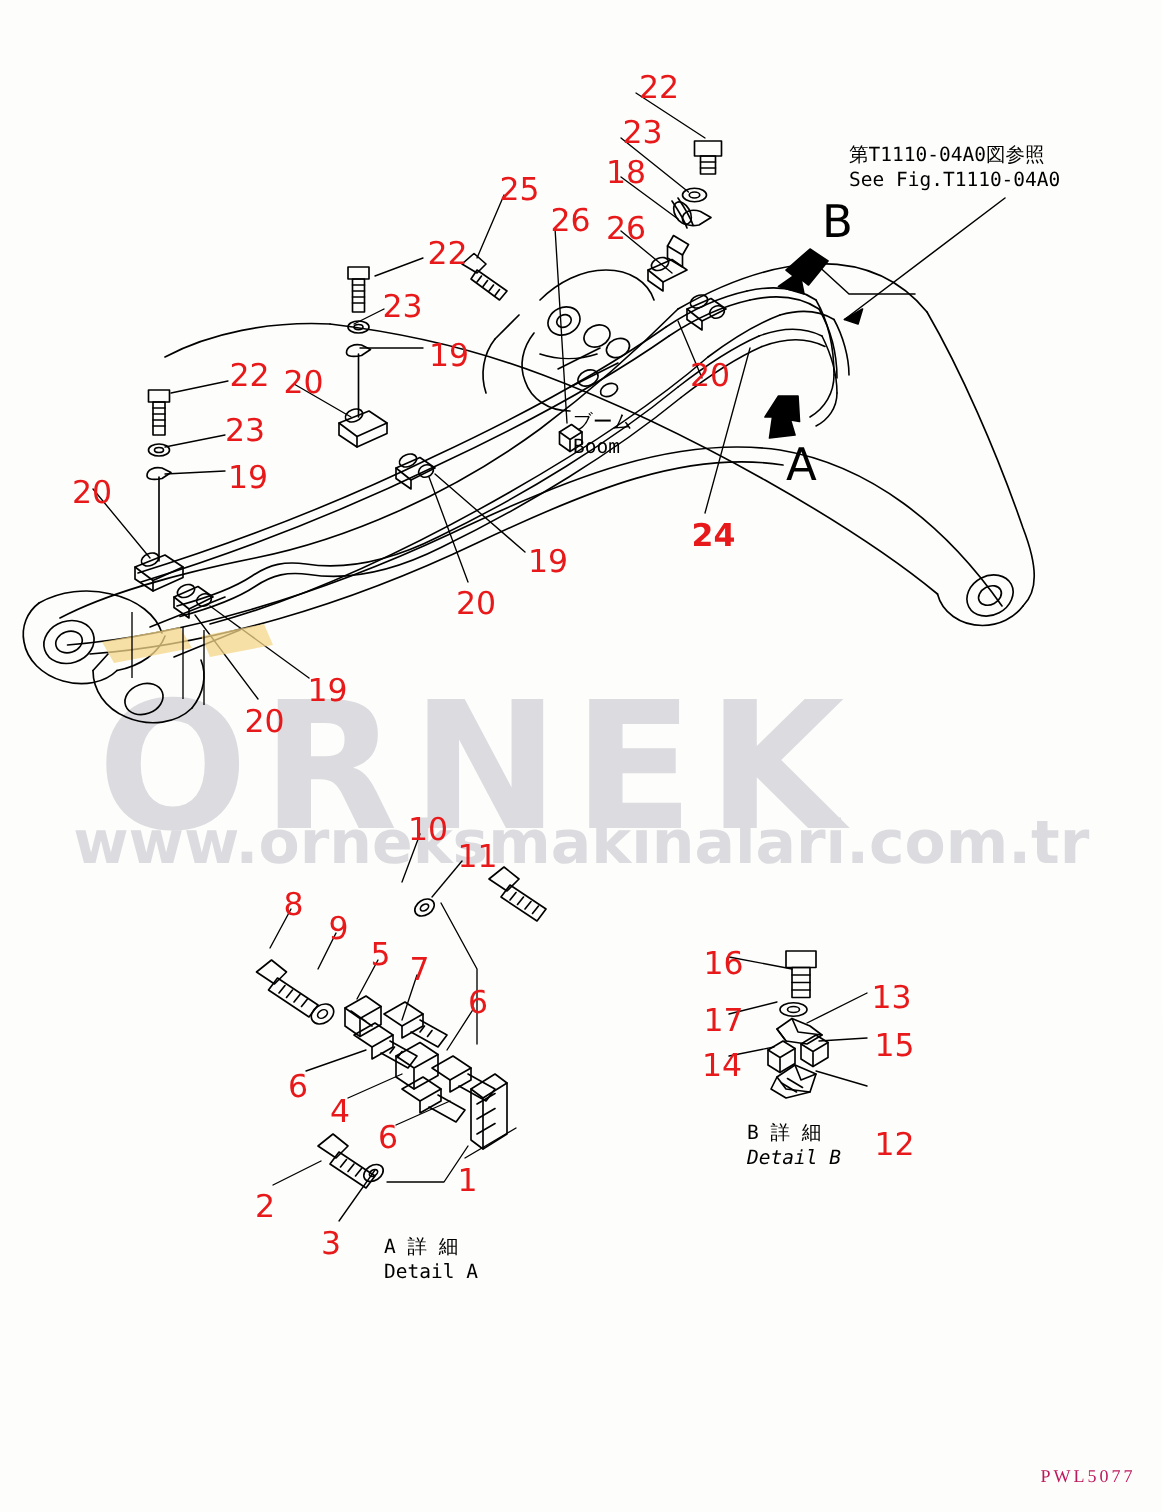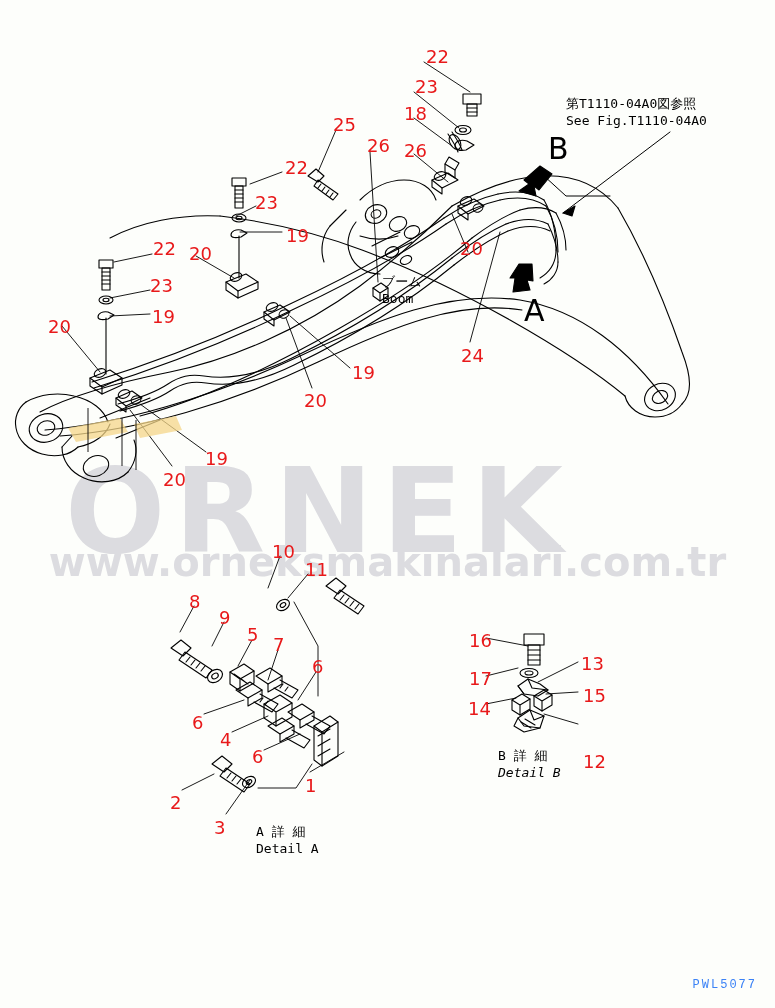--- a/index.html
+++ b/index.html
@@ -38,21 +38,21 @@
     line-height:1;
     user-select:none;
     z-index:1;
   }
   #art{position:absolute;left:0;top:0;z-index:2;}
   
   .cal{
     position:absolute;
     color:#e8191a;
     font-family:"DejaVu Sans","Liberation Sans",sans-serif;
-    font-size:18px;
+    font-size:21px;
     line-height:1;
     z-index:4;
     user-select:none;
   }
   
   .txt{
     position:absolute;
     color:#000;
     font-family:"DejaVu Sans Mono","Liberation Mono",monospace;
     font-size:13px;
@@ -65,22 +65,22 @@
     position:absolute;
     color:#000;
     font-family:"DejaVu Sans","Liberation Sans",sans-serif;
     font-size:30px;
     line-height:1;
     z-index:4;
     user-select:none;
   }
   #footer{
     position:absolute;right:18px;bottom:16px;
-    color:#3b82f6;
-    font-family:Liberation Mono, monospace;
+    color:#be185d;
+    font-family:Liberation Serif, serif;
     font-size:12px;
     letter-spacing:2px;
     z-index:4;
   }
 </style>
 </head>
 <body>
 
 <div id="sheet">
 
@@ -433,21 +433,21 @@
       <div class="cal" style="left: 367px; top: 137px;">26</div>
       <div class="cal" style="left: 285px; top: 159px;">22</div>
       <div class="cal" style="left: 255px; top: 194px;">23</div>
       <div class="cal" style="left: 286px; top: 227px;">19</div>
       <div class="cal" style="left: 153px; top: 240px;">22</div>
       <div class="cal" style="left: 189px; top: 245px;">20</div>
       <div class="cal" style="left: 150px; top: 277px;">23</div>
       <div class="cal" style="left: 152px; top: 308px;">19</div>
       <div class="cal" style="left: 48px; top: 318px;">20</div>
       <div class="cal" style="left: 460px; top: 240px;">20</div>
-      <div class="cal" style="left: 461px; top: 347px;">24</div>
+      <div class="cal" style="left: 461px; top: 347px; font-weight: bold;">24</div>
       <div class="cal" style="left: 352px; top: 364px;">19</div>
       <div class="cal" style="left: 304px; top: 392px;">20</div>
       <div class="cal" style="left: 205px; top: 450px;">19</div>
       <div class="cal" style="left: 163px; top: 471px;">20</div>
       <div class="cal" style="left: 272px; top: 543px;">10</div>
       <div class="cal" style="left: 305px; top: 561px;">11</div>
       <div class="cal" style="left: 189px; top: 593px;">8</div>
       <div class="cal" style="left: 219px; top: 609px;">9</div>
       <div class="cal" style="left: 247px; top: 626px;">5</div>
       <div class="cal" style="left: 273px; top: 636px;">7</div>

